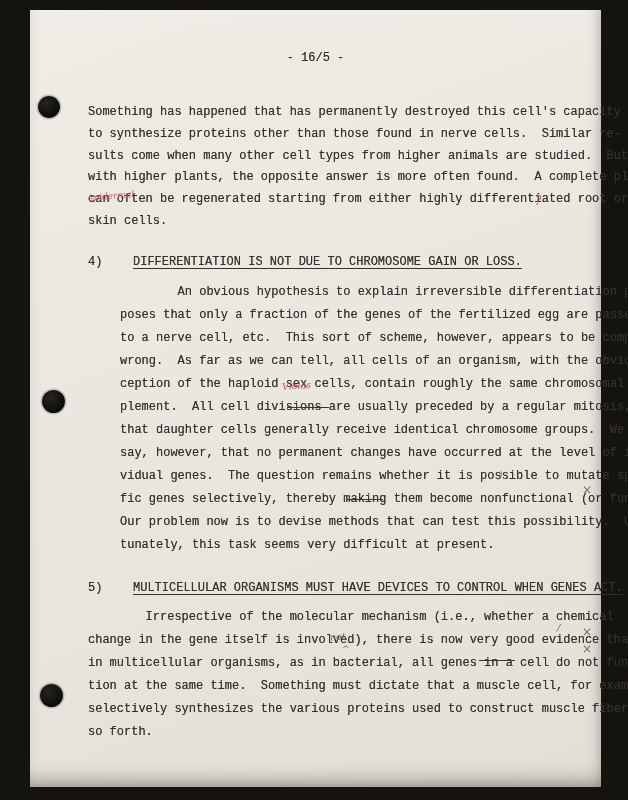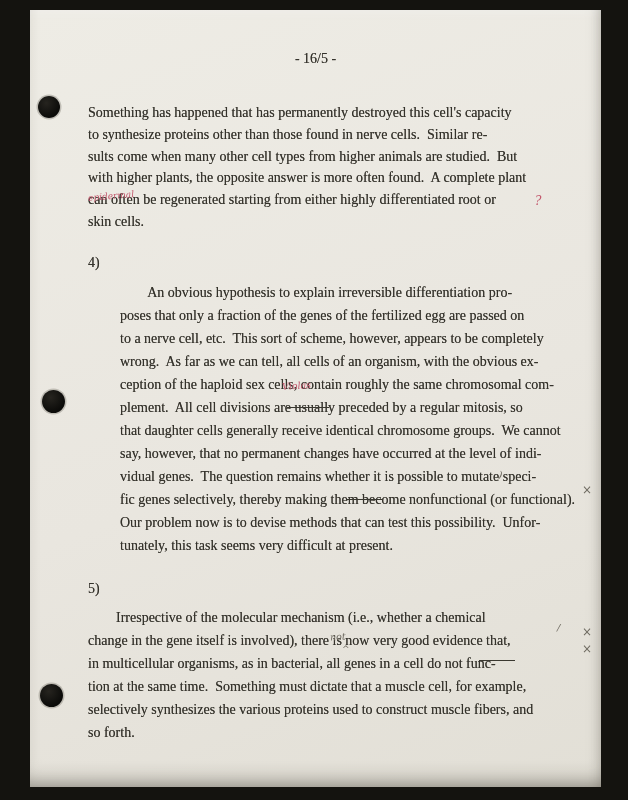--- a/index.html
+++ b/index.html
@@ -13,22 +13,22 @@
   .paper {
     position:absolute; left:30px; top:10px; width:571px; height:777px;
     background:linear-gradient(160deg,#eeece5 0%, #e9e6df 55%, #e2dfd6 100%);
     box-shadow:
       inset 0 -16px 20px -12px rgba(40,35,25,0.45),
       inset -10px 0 16px -12px rgba(40,35,25,0.35),
       inset 0 8px 12px -10px rgba(255,255,255,0.85);
   }
   .typed {
     position:absolute;
-    font-family:Liberation Serif, serif;
-    font-size:14px;
+    font-family:Liberation Mono, monospace;
+    font-size:12px;
     line-height:21.8px;
     color:#34322b;
     white-space:pre;
     text-shadow:0 0 0.4px rgba(52,50,43,0.7);
   }
   .lh23 { line-height:23px; }
   .lh22 { line-height:23px; }
   .pagenum { left:0; width:100%; text-align:center; top:38px; }
   .heading { text-decoration:underline; text-underline-offset:3px; }
   .hole {
@@ -64,34 +64,36 @@
   <div class="typed pagenum">- 16/5 -</div>
 
   <div class="typed" style="left:58px; top:92px;">Something has happened that has permanently destroyed this cell's capacity
 to synthesize proteins other than those found in nerve cells.  Similar re-
 sults come when many other cell types from higher animals are studied.  But
 with higher plants, the opposite answer is more often found.  A complete plant
 can often be regenerated starting from either highly differentiated root or
 skin cells.</div>
 
   <div class="typed" style="left:58px; top:242px;">4)</div>
+  <div class="typed heading" style="left:103px; top:242px;">DIFFERENTIATION IS NOT DUE TO CHROMOSOME GAIN OR LOSS.</div>
   <div class="typed lh23" style="left:58px; top:271px;margin-left:32px;">        An obvious hypothesis to explain irreversible differentiation pro-
 poses that only a fraction of the genes of the fertilized egg are passed on
 to a nerve cell, etc.  This sort of scheme, however, appears to be completely
 wrong.  As far as we can tell, all cells of an organism, with the obvious ex-
 ception of the haploid sex cells, contain roughly the same chromosomal com-
 plement.  All cell divisions are usually preceded by a regular mitosis, so
 that daughter cells generally receive identical chromosome groups.  We cannot
 say, however, that no permanent changes have occurred at the level of indi-
 vidual genes.  The question remains whether it is possible to mutate speci-
 fic genes selectively, thereby making them become nonfunctional (or functional).
 Our problem now is to devise methods that can test this possibility.  Unfor-
 tunately, this task seems very difficult at present.</div>
 
   <div class="typed" style="left:58px; top:568px;">5)</div>
+  <div class="typed heading" style="left:103px; top:568px;">MULTICELLULAR ORGANISMS MUST HAVE DEVICES TO CONTROL WHEN GENES ACT.</div>
   <div class="typed lh22" style="left:58px; top:596px;">        Irrespective of the molecular mechanism (i.e., whether a chemical
 change in the gene itself is involved), there is now very good evidence that,
 in multicellular organisms, as in bacterial, all genes in a cell do not func-
 tion at the same time.  Something must dictate that a muscle cell, for example,
 selectively synthesizes the various proteins used to construct muscle fibers, and
 so forth.</div>
 
   <div class="strike" style="left:257px; top:397px; width:42px;"></div>
   <div class="strike" style="left:317px; top:489px; width:36px;"></div>
   <div class="strike" style="left:449px; top:650px; width:36px;"></div>

